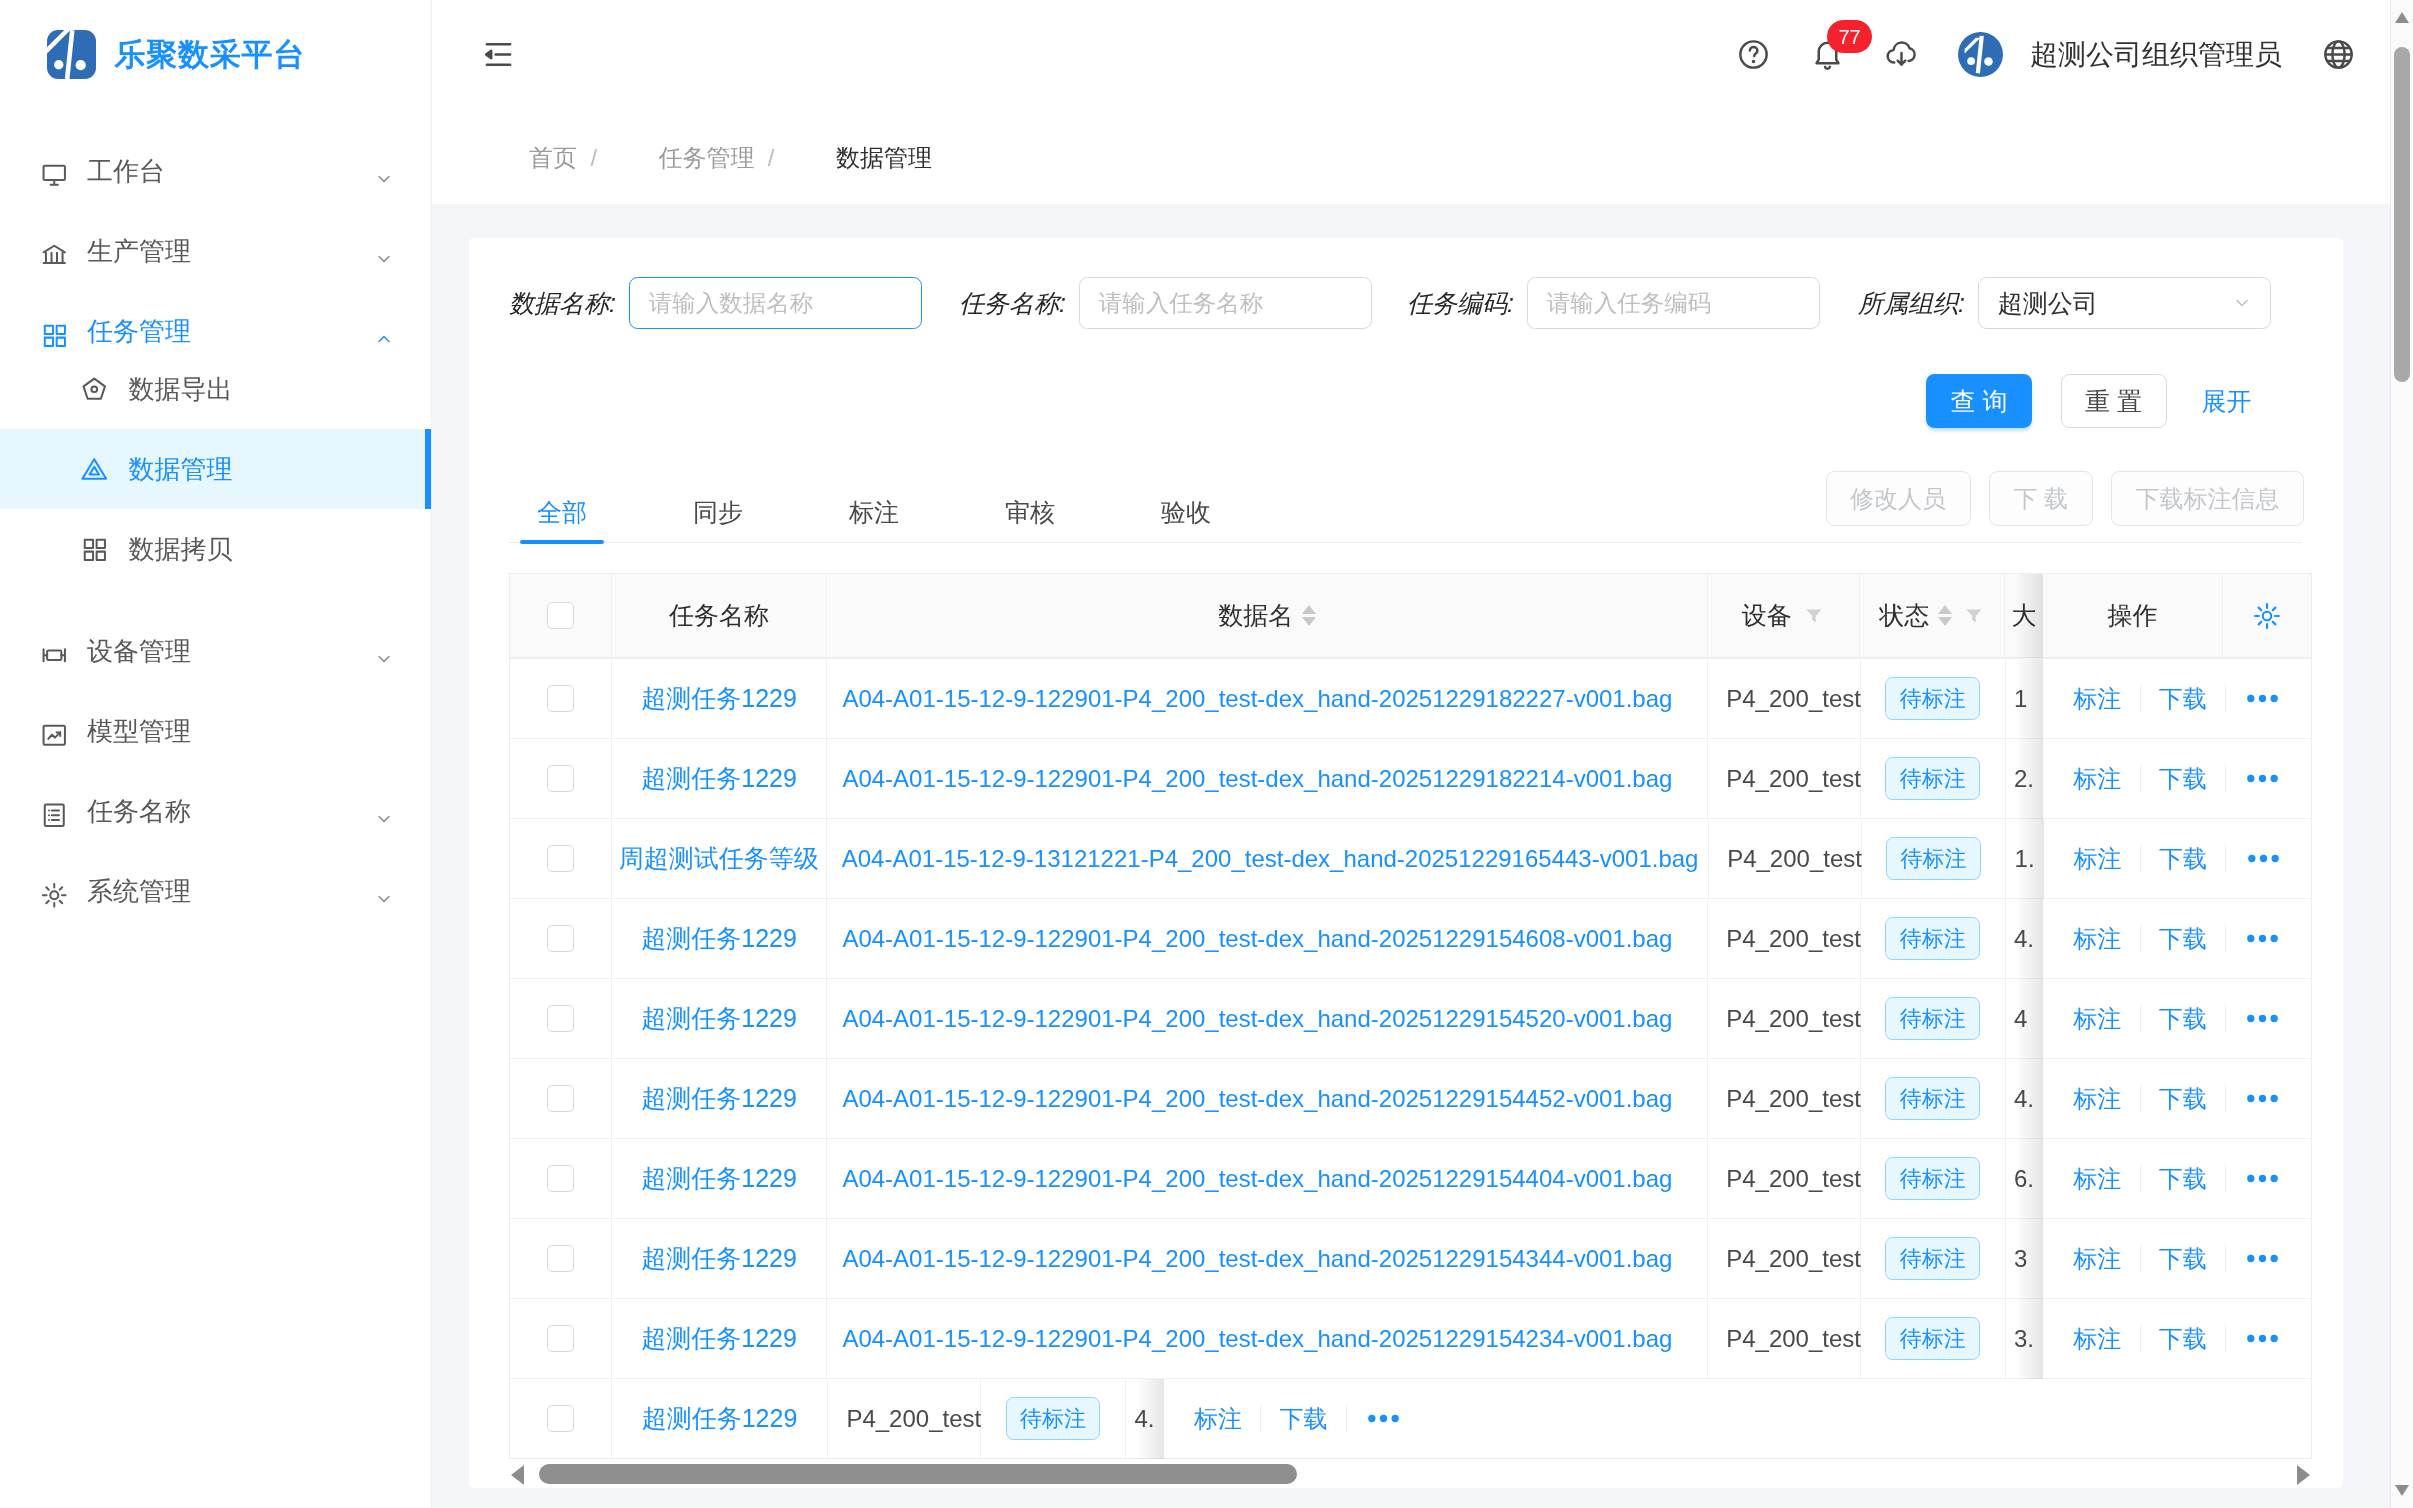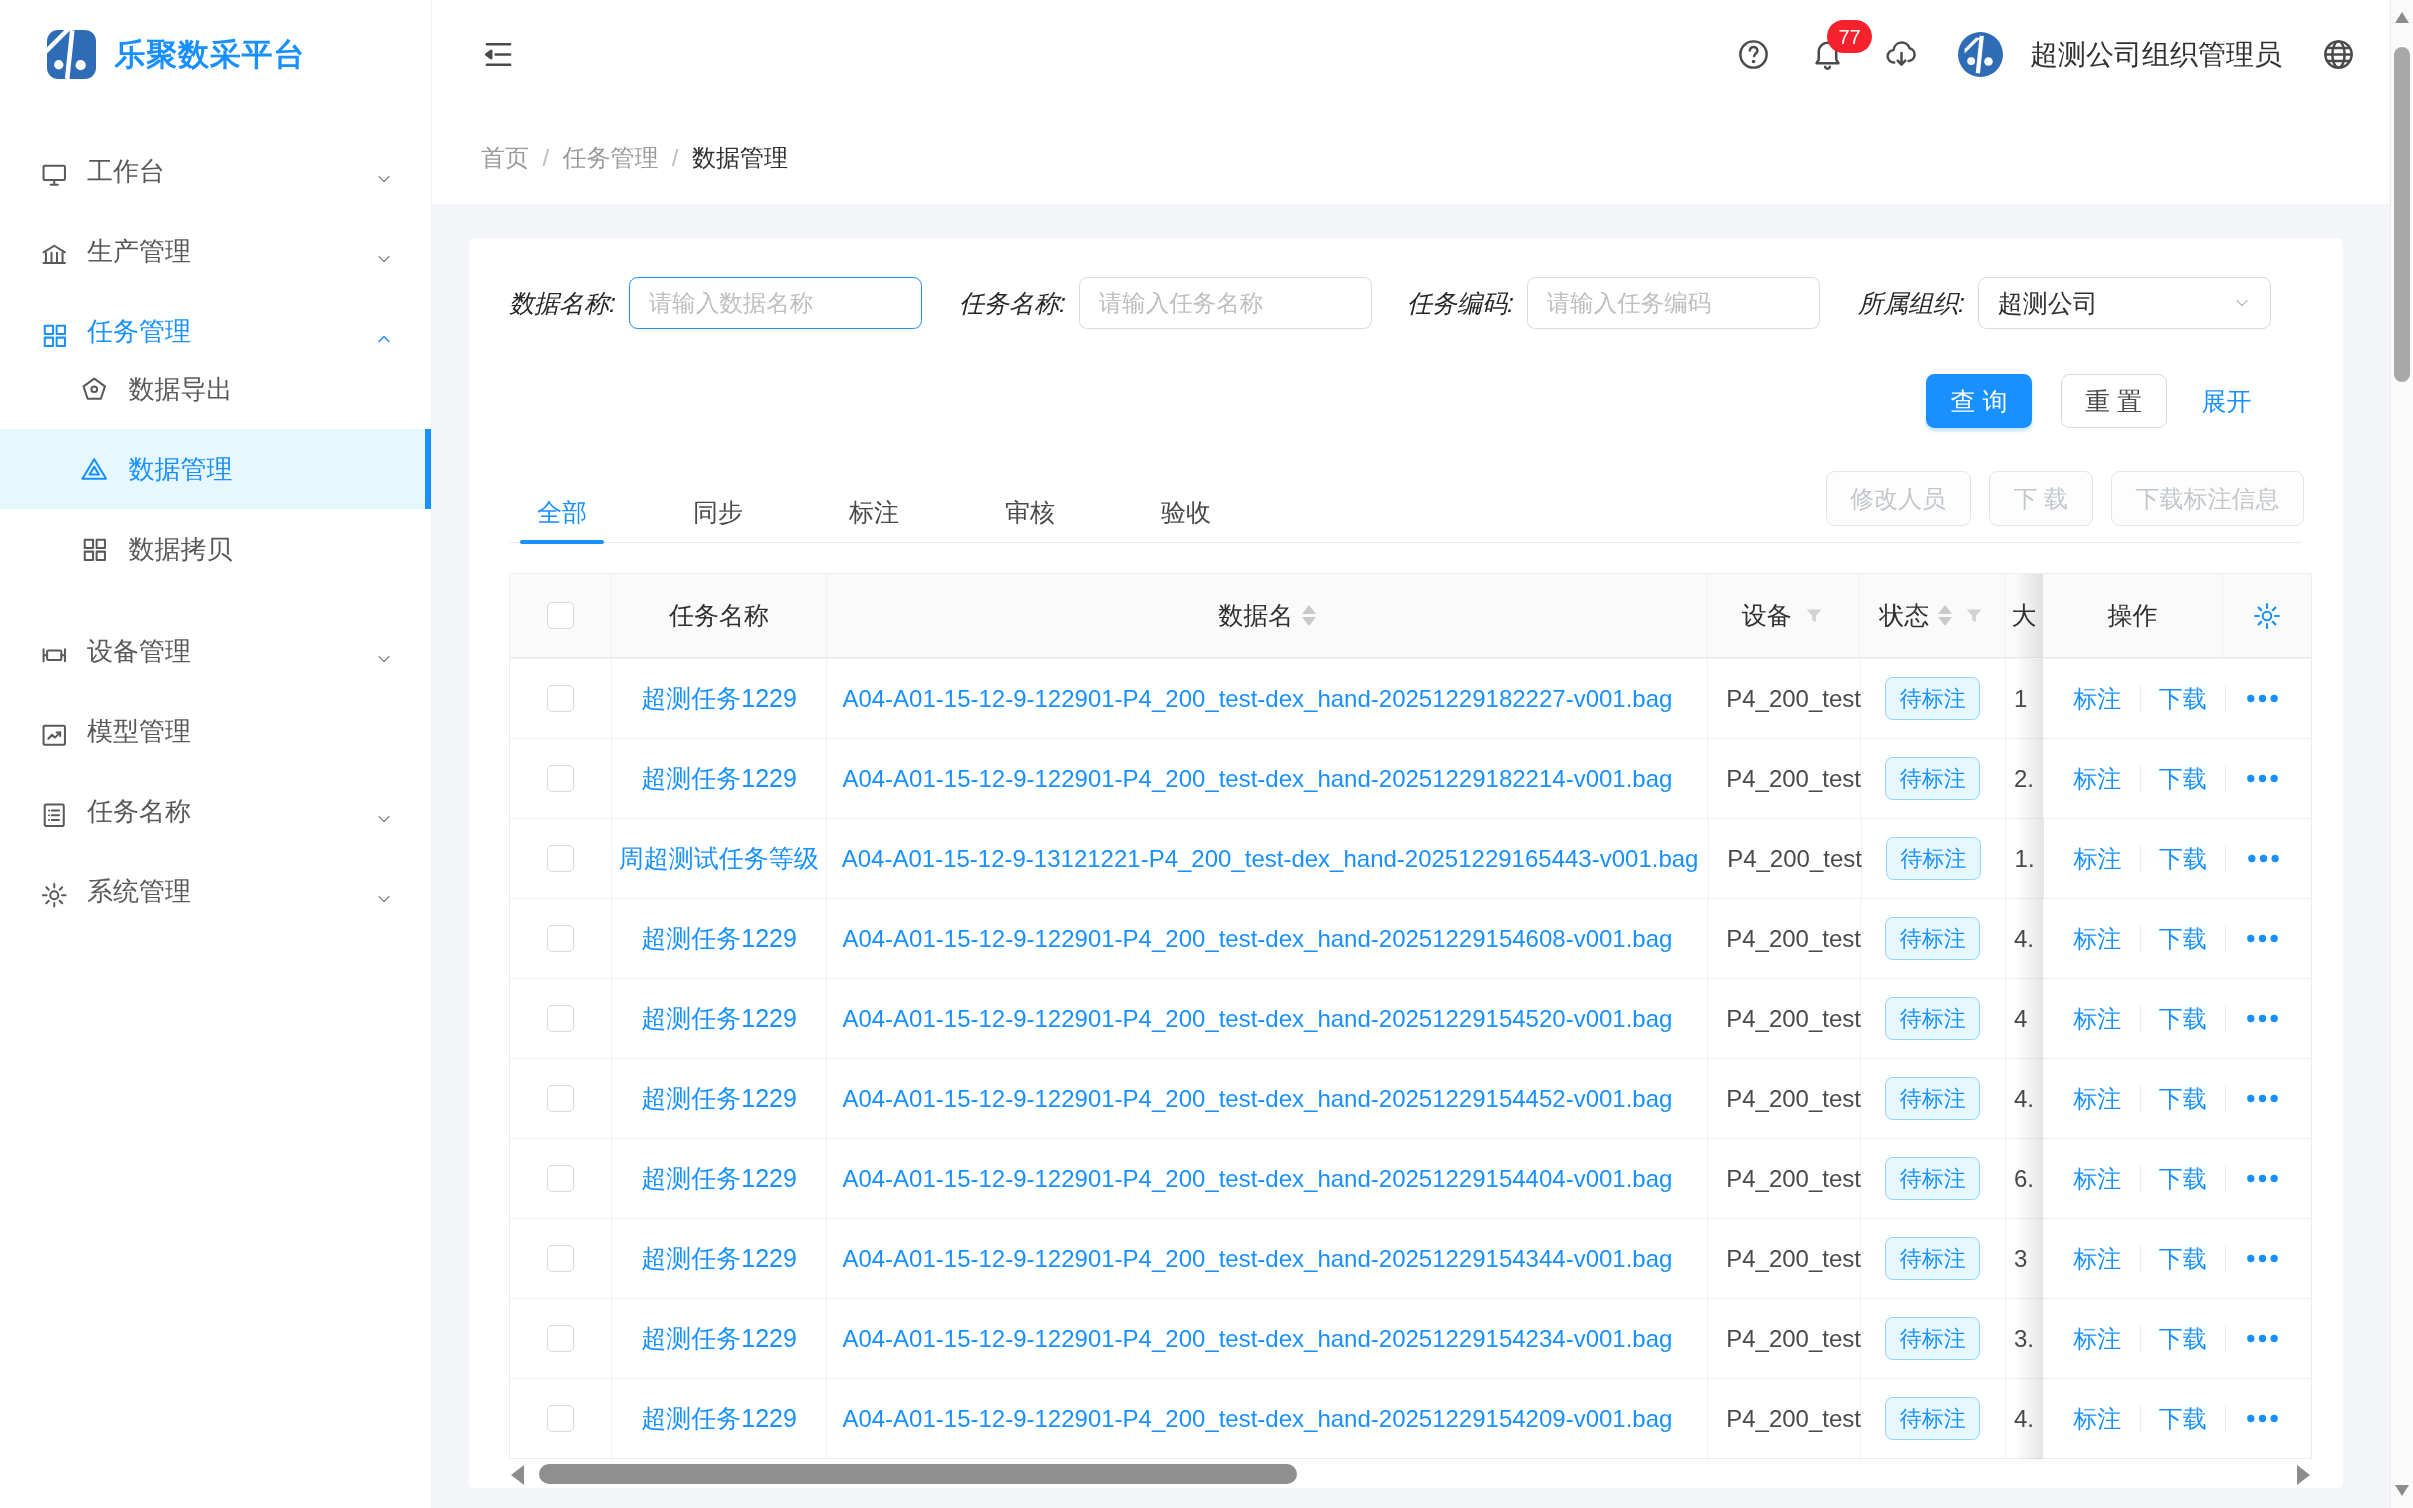--- a/index.html
+++ b/index.html
@@ -40,21 +40,21 @@
   .badge { position:absolute; top:-17px; left:17px; background:#f5222d; color:#fff;
     font-size:20px; line-height:1; padding:6.7px 11.7px; border-radius:17px; }
   .avatar { width:45px; height:45px; }
   .uname { font-size:28px; color:#303030; margin-left:-11.7px; }
 
   
   .crumb-band { position:absolute; left:432px; top:110px; width:1958px; height:95px; background:#fff; }
   .crumbs { position:absolute; left:49px; top:0; height:95px; display:flex; align-items:center;
     font-size:24px; color:#9b9b9b; }
   .crumbs .sep { margin:0 13.4px; color:#bdbdbd; }
-  .crumbs .crumb { cursor:pointer; }
+  .crumbs .crumb { cursor:pointer;margin-left:48px; }
   .crumbs .crumb.current { color:#2f2f2f; cursor:default; }
 
   
   .content { position:absolute; left:432px; top:204px; width:1958px; height:1304px; background:#f4f5f8; }
   .card { position:absolute; left:37px; top:34px; width:1874px; height:1250px;
     background:#fff; border-radius:5px; }
 
   
   .fgroup { position:absolute; top:39px; height:52px; display:flex; align-items:center; }
   .fgroup:nth-of-type(1) { left:40px; }
@@ -764,23 +764,20 @@
                 </span>
               </div>
             </div>
             <div class="tr">
               <div class="cell c-check bordr">
                 <span class="cb"></span>
               </div>
               <div class="cell c-task bordr">
                 <span class="link-cell">超测任务1229</span>
               </div>
-              <div class="cell c-name bordr">
-                <span class="link-cell">A04-A01-15-12-9-122901-P4_200_test-dex_hand-20251229154209-v001.bag</span>
-              </div>
               <div class="cell c-device bordr">
                 <span class="dev-text">P4_200_test</span>
               </div>
               <div class="cell c-status bordr">
                 <span class="tag">待标注</span>
               </div>
               <div class="cell c-size">
                 <span class="size-text">4.</span>
               </div>
               <div class="cell c-ops shadowed">

